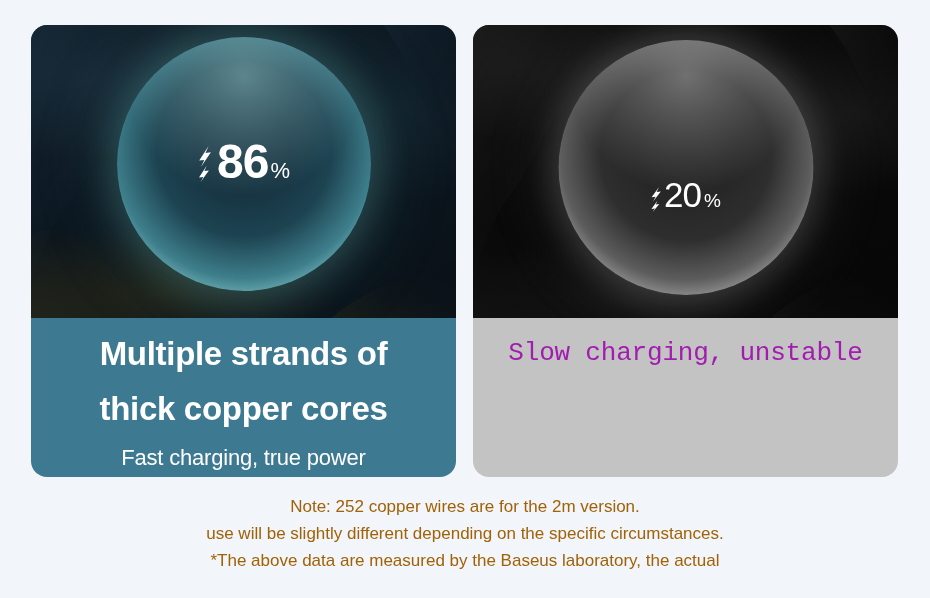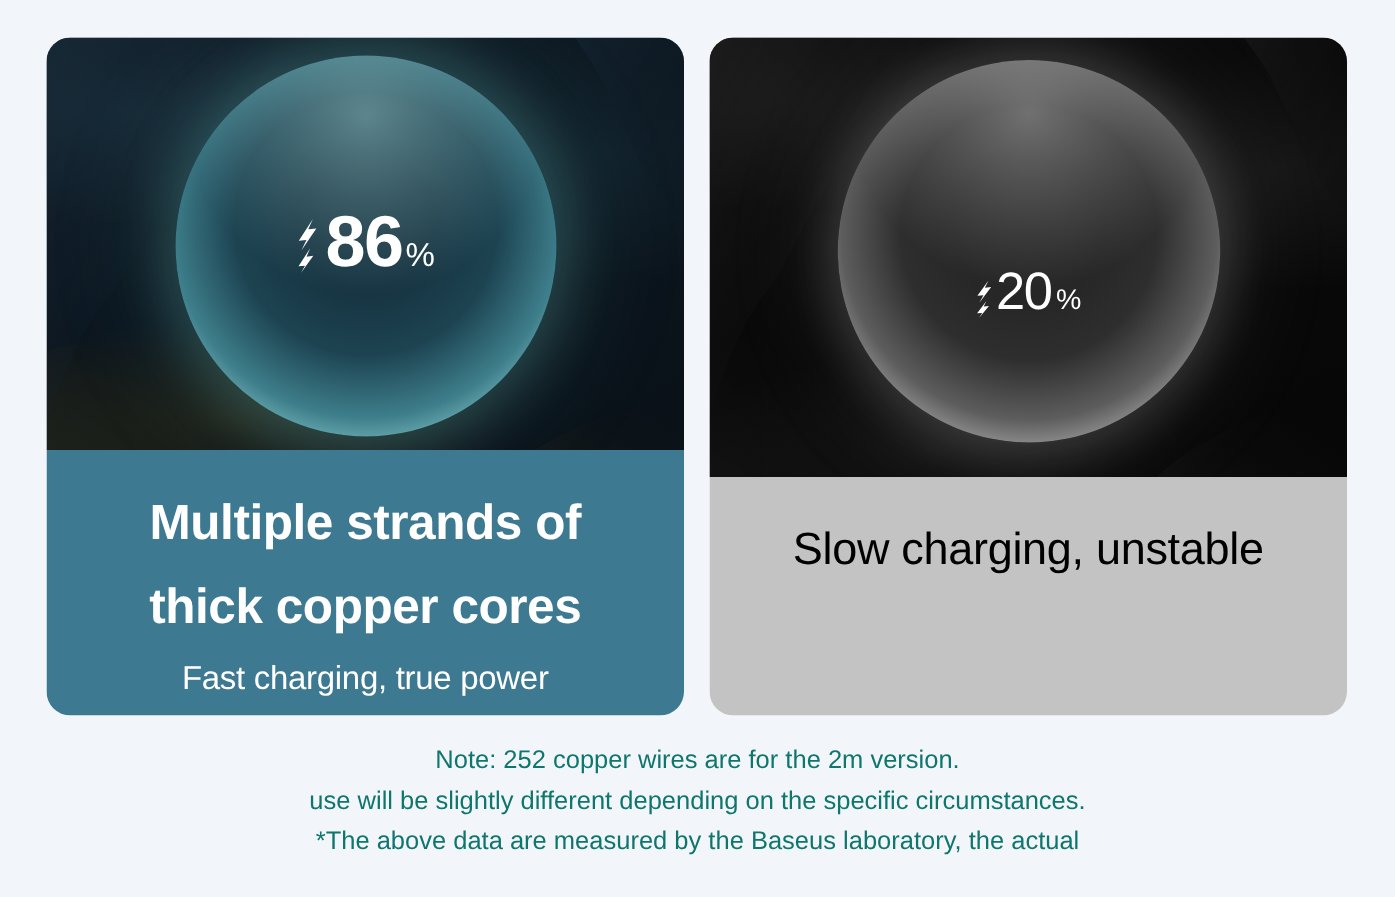--- a/index.html
+++ b/index.html
@@ -182,21 +182,21 @@
   }
 
   
   .caption {
     flex: 1;
     display: flex;
     flex-direction: column;
     align-items: center;
     justify-content: flex-start;
     text-align: center;
-    padding: 12px 16px;
+    padding: 0 16px;
   }
   .caption.teal-panel { background: #3d7a92; }
   .caption.grey-panel { background: #c3c3c3; }
 
   .cap-title {
     font-weight: 700;
     line-height: 1.16;
   }
   .cap-sub {
     font-weight: 400;
@@ -215,34 +215,35 @@
     letter-spacing: -0.2px;
   }
 
   .grey-panel .cap-title {
     color: #222222;
     font-size: 30px;
     margin-top: 27px;
     letter-spacing: -0.2px;
   }
   .grey-panel .cap-sub {
-    color: #000000;
-    font-size: 30px;
+    color: #a21caf;
+    font-size: 26px;
     margin-top: 20px;
     letter-spacing: -0.2px;
+    font-family: Liberation Mono, monospace;
   }
 
   
   .notes {
     position: absolute;
     left: 0;
     right: 0;
     top: 494px;
     text-align: center;
-    color: #0f766e;
+    color: #a16207;
     font-size: 17px;
     line-height: 1.58;
   }
   .notes div { display: block; }
 </style>
 </head>
 <body>
 
 <div class="comparison-wrap">
 

